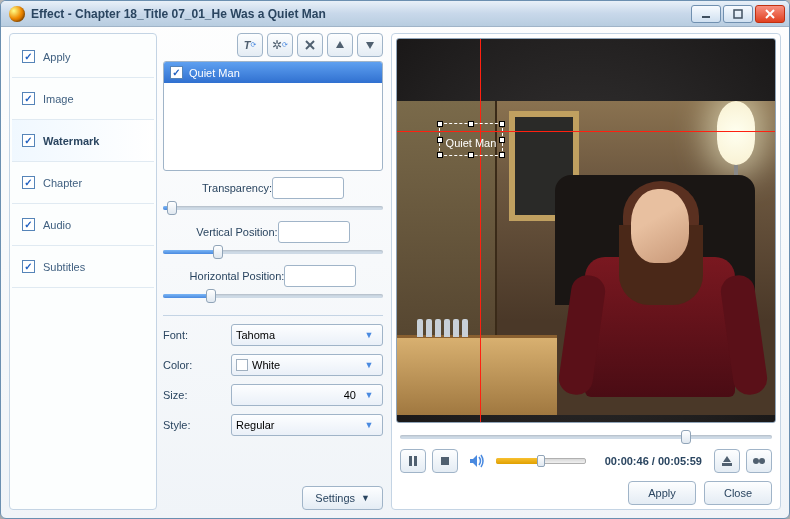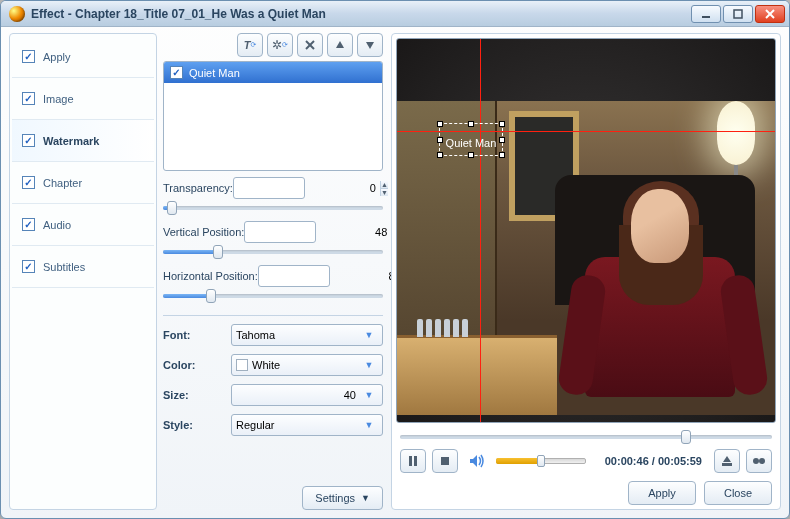--- a/index.html
+++ b/index.html
@@ -18,34 +18,34 @@
   .side-item .cb { width:13px;height:13px;border:1px solid #5584b8;background:#fff;display:flex;align-items:center;justify-content:center;color:#2060c0;font-size:10px;font-weight:bold;}
   .mid { width: 232px; display:flex;flex-direction:column; padding:0 6px;}
   .toolbar-row { display:flex; gap:4px; justify-content:flex-end; margin-bottom:4px;}
   .tb-btn { width:26px; height:24px; border:1px solid #a0b4c8; border-radius:4px; background:linear-gradient(180deg,#fdfeff,#e4ecf4); display:flex;align-items:center;justify-content:center;cursor:pointer;color:#506070;}
   .list-box { height:110px; border:1px solid #a0b4c8; border-radius:3px; background:#fff; overflow:hidden;}
   .list-item { display:flex;align-items:center;gap:6px;padding:4px 6px;}
   .list-item.sel { background:linear-gradient(180deg,#5ea0f0,#3070d0); color:#fff;}
   .list-item .cb { width:13px;height:13px;border:1px solid #5584b8;background:#fff;display:flex;align-items:center;justify-content:center;color:#2060c0;font-size:10px;font-weight:bold;}
   .controls { flex:1; padding-top:6px; display:flex; flex-direction:column; gap:2px;}
   .ctrl-group { margin-bottom:4px;}
-  .ctrl-group .row1{display:flex;justify-content:flex-start;align-items:center;margin-bottom:2px;}
+  .ctrl-group .row1{display:flex;justify-content:center;align-items:center;margin-bottom:2px;}
   .ctrl-label { color:#2a4560;}
   .spin { display:flex; width:72px; height:22px; border:1px solid #a0b4c8; border-radius:3px; background:#fff;align-items:center;}
   .spin input { flex:1; border:none; text-align:right; padding-right:4px; outline:none; background:transparent;}
   .spin .arrows { width:18px; display:flex;flex-direction:column;border-left:1px solid #c0d0e0;}
   .spin .arrows span{flex:1;display:flex;align-items:center;justify-content:center;font-size:7px;color:#506070;background:linear-gradient(180deg,#f8faff,#dce6f0);cursor:pointer;}
   .spin .arrows span:first-child{border-bottom:1px solid #c0d0e0;}
   .slider { width:100%; height:14px; position:relative; display:flex;align-items:center;}
   .slider .track { height:4px; background:#d0dce8; border-radius:2px; flex:1; box-shadow:inset 0 1px 2px rgba(0,0,0,0.15);}
   .slider .fill { position:absolute; left:0; height:4px; background:linear-gradient(180deg,#7ab5f5,#4a8ae0); border-radius:2px;}
   .slider .thumb { position:absolute; width:10px;height:14px;border:1px solid #90a4b8;border-radius:3px;background:linear-gradient(180deg,#fff,#e0e8f0);cursor:pointer;transform:translateX(-5px);}
   .divider { height:1px; background:#c4d4e4; margin:6px 0;}
   .prop-row { display:flex; align-items:center; margin-bottom:6px; gap:8px;}
-  .prop-row .plabel{ width:60px; color:#2a4560;font-weight:bold;}
+  .prop-row .plabel{ width:60px; color:#2a4560;}
   .combo { flex:1; height:22px; border:1px solid #a0b4c8; border-radius:3px; background:linear-gradient(180deg,#fdfeff,#eaf0f8);display:flex;align-items:center;padding:0 4px;cursor:pointer;position:relative;justify-content:flex-end;}
   .combo .arrow { margin-left:auto; width:18px; text-align:center; color:#4a8ae0; font-size:9px;}
   .combo .swatch{width:12px;height:12px;border:1px solid #a0b0c0;background:#fff;margin-right:4px;}
   .settings-row { display:flex; justify-content:flex-end; margin-top:auto;}
   .btn { height:24px; padding:0 12px; border:1px solid #a0b4c8; border-radius:4px; background:linear-gradient(180deg,#fdfeff,#e4ecf4);display:flex;align-items:center;gap:6px;cursor:pointer;color:#2a4560;}
   .preview-pane{ flex:1; display:flex;flex-direction:column; border:1px solid #c4d4e4; border-radius:4px; background:#fff; padding:4px; margin-left:2px;}
   .video-frame { flex:1; background:radial-gradient(ellipse at center,#3a3838,#1a1818); border:1px solid #90a4b8; border-radius:3px; position:relative; overflow:hidden;}
   .scene { position:absolute; left:0; right:0; top:62px; bottom:7px; background:linear-gradient(180deg,#8a7250 0%,#6d5840 25%, #4a3828 70%); overflow:hidden;}
   .wall-dark { position:absolute; left:0; top:0; width:100px; bottom:0; background:linear-gradient(180deg,#7a6a4a,#4a3a28); border-right:2px solid #3a2a18;}
   .picture{position:absolute;left:112px;top:10px;width:70px;height:110px;background:#2a2a28;border:6px solid #c0a060;}

